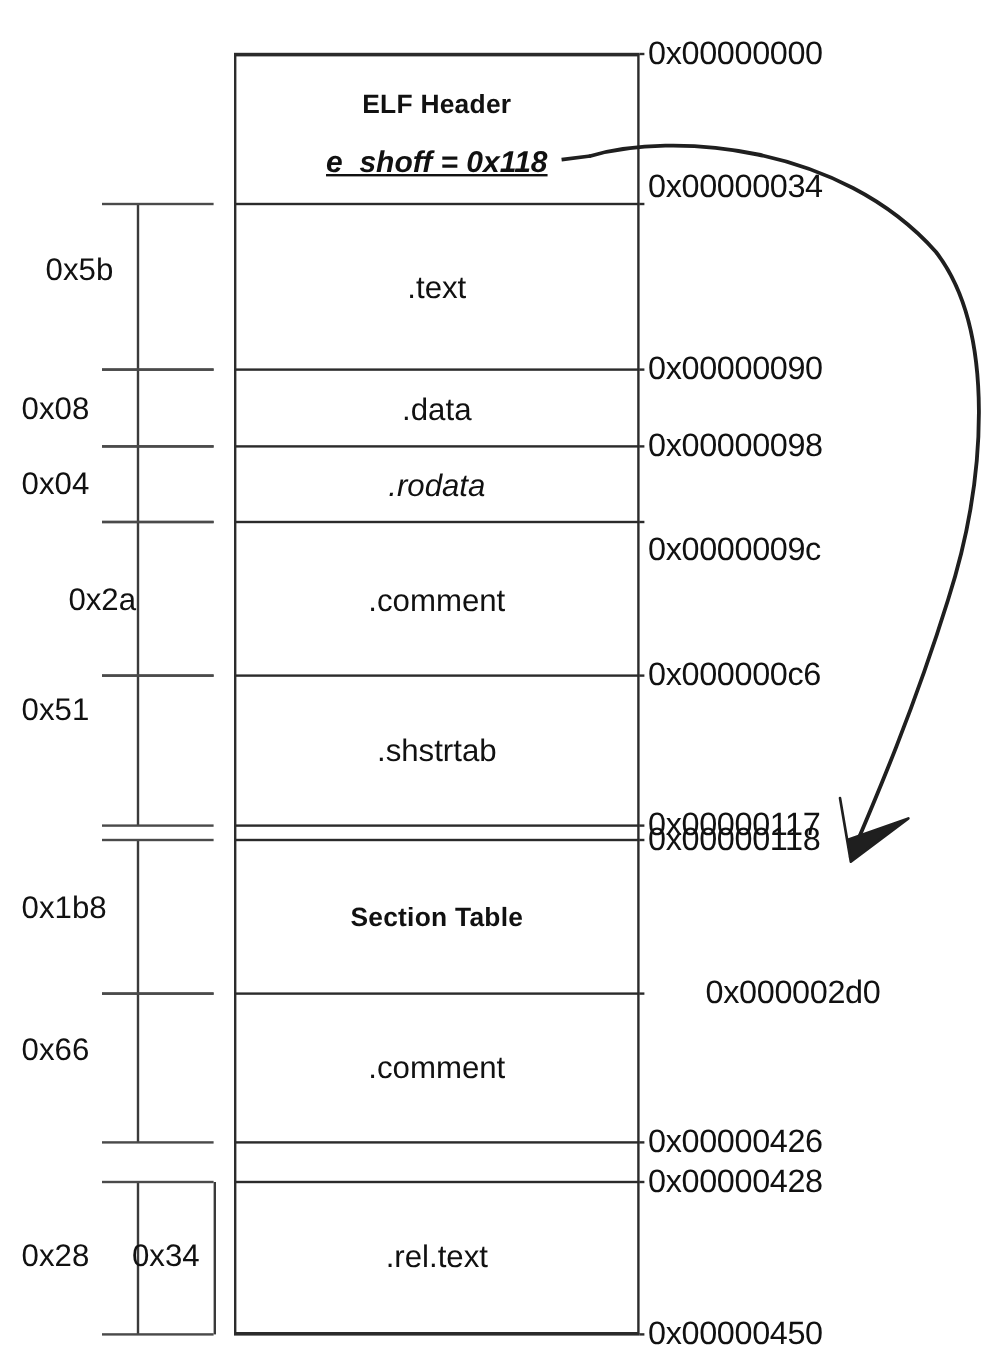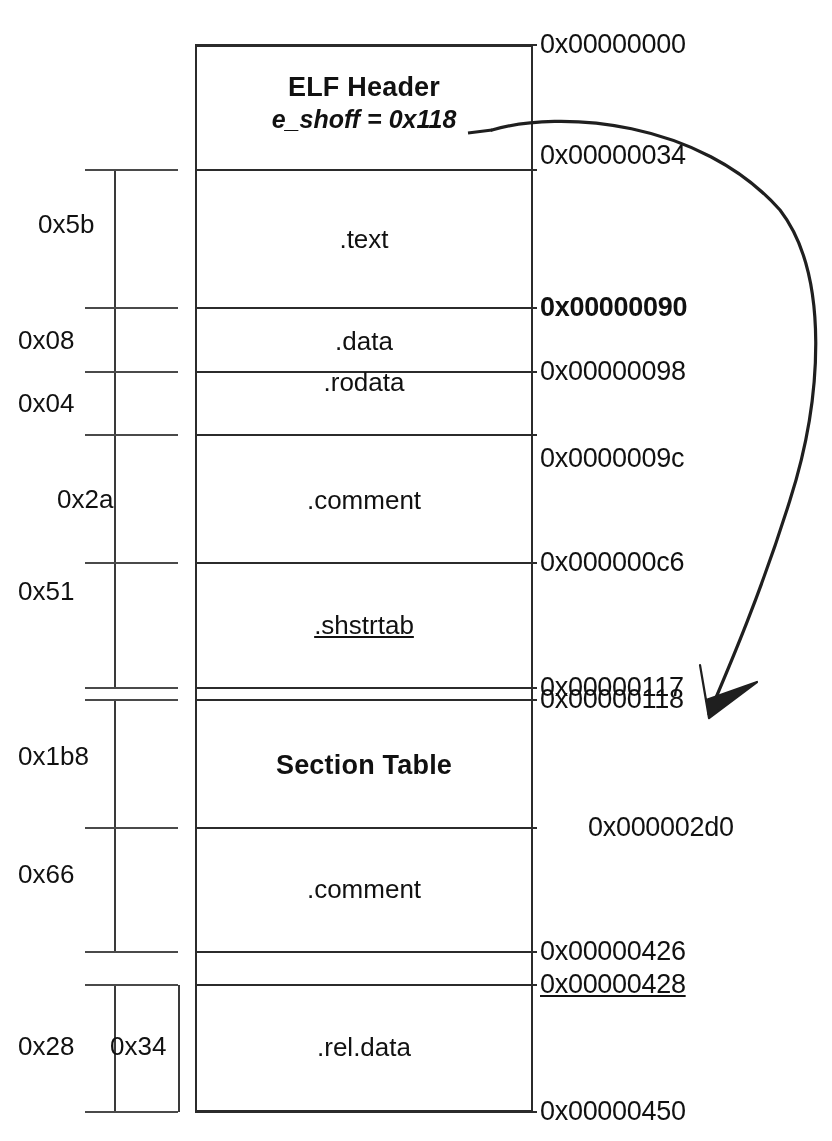--- a/index.html
+++ b/index.html
@@ -33,21 +33,21 @@
   
   .seclabel{
     position:absolute;
     left:195px;width:338px;
     text-align:center;
     font-size:26px;
     line-height:30px;
     color:#111;
     white-space:nowrap;
   }
-  .seclabel.bold{font-weight:bold;font-size:27px;letter-spacing:.2px;}
+  .seclabel.bold{font-weight:bold;font-size:22px;letter-spacing:.2px;}
   .seclabel.bolditalic{font-weight:bold;font-style:italic;font-size:25px;}
 
   
   .addr{
     position:absolute;
     left:540px;
     font-size:27px;
     line-height:30px;
     color:#111;
     white-space:nowrap;
@@ -134,43 +134,43 @@
       <div class="leader" style="left: 533px; width: 4px; top: 687px;"></div>
       <div class="leader" style="left: 533px; width: 4px; top: 699px;"></div>
       <div class="leader" style="left: 533px; width: 4px; top: 827px;"></div>
       <div class="leader" style="left: 533px; width: 4px; top: 951px;"></div>
       <div class="leader" style="left: 533px; width: 4px; top: 984px;"></div>
       <div class="leader" style="left: 533px; width: 4px; top: 1111px;"></div>
     </div>
 
   <div id="seclabels">
       <div class="seclabel bold" style="top: 72px;">ELF Header</div>
-      <div class="seclabel bolditalic" style="top: 104px;">e_shoff = 0x118</div>
+      <div class="seclabel bolditalic" style="top: 120px; text-decoration: underline;">e_shoff = 0x118</div>
       <div class="seclabel" style="top: 224px;">.text</div>
       <div class="seclabel" style="top: 326px;">.data</div>
-      <div class="seclabel" style="top: 367px;">.rodata</div>
+      <div class="seclabel" style="top: 389px; font-style: italic;">.rodata</div>
       <div class="seclabel" style="top: 485px;">.comment</div>
-      <div class="seclabel" style="top: 610px; text-decoration: underline;">.shstrtab</div>
+      <div class="seclabel" style="top: 610px;">.shstrtab</div>
       <div class="seclabel bold" style="top: 750px;">Section Table</div>
       <div class="seclabel" style="top: 874px;">.comment</div>
-      <div class="seclabel" style="top: 1032px;">.rel.data</div>
+      <div class="seclabel" style="top: 1032px;">.rel.text</div>
     </div>
 
   <div id="addrlabels">
       <div class="addr" style="top: 29px;">0x00000000</div>
       <div class="addr" style="top: 140px;">0x00000034</div>
-      <div class="addr" style="top: 292px; font-weight: bold;">0x00000090</div>
+      <div class="addr" style="top: 292px;">0x00000090</div>
       <div class="addr" style="top: 356px;">0x00000098</div>
       <div class="addr" style="top: 419px; margin-top: 24px;">0x0000009c</div>
       <div class="addr" style="top: 547px;">0x000000c6</div>
       <div class="addr" style="top: 672px;">0x00000117</div>
       <div class="addr" style="top: 684px;">0x00000118</div>
       <div class="addr" style="top: 812px; margin-left: 48px;">0x000002d0</div>
       <div class="addr" style="top: 936px;">0x00000426</div>
-      <div class="addr" style="top: 969px; text-decoration: underline;">0x00000428</div>
+      <div class="addr" style="top: 969px;">0x00000428</div>
       <div class="addr" style="top: 1096px;">0x00000450</div>
     </div>
 
   <div id="brackets">
       <div class="bracket-line" style="top: 170px; height: 138px;"></div>
       <div class="bracket-tick" style="top: 169px;"></div>
       <div class="bracket-tick" style="top: 307px;"></div>
       <div class="sizelabel" style="top: 210px; margin-left: 20px;">0x5b</div>
       <div class="bracket-line" style="top: 308px; height: 64px;"></div>
       <div class="bracket-tick" style="top: 307px;"></div>

